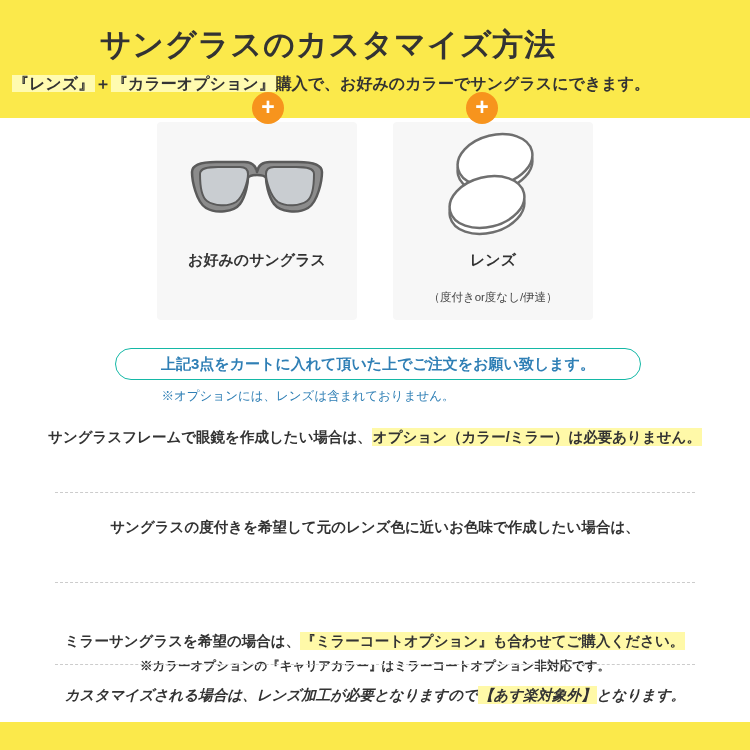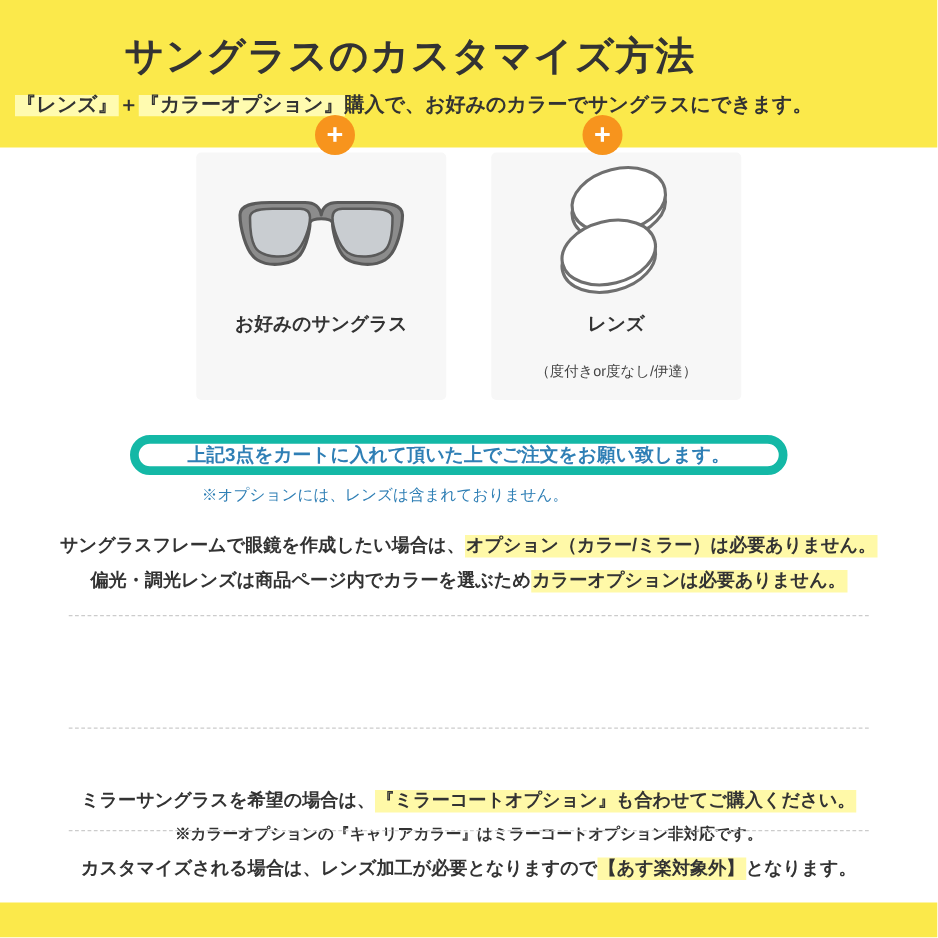--- a/index.html
+++ b/index.html
@@ -60,38 +60,38 @@
     width: 32px; height: 32px; border-radius: 50%;
     background: #f7941d; color: #ffffff;
     font-size: 23px; font-weight: bold; line-height: 30px; text-align: center;
     z-index: 5;
   }
   .plus-1 { left: 252px; }
   .plus-2 { left: 466px; }
 
   
   .pill {
-    position: absolute; top: 348px; left: 104px;
+    position: absolute; top: 348px; left: 115px;
     width: 526px; height: 32px;
-    border: 7px solid #14b8a6; border-radius: 16px;
+    border: 1px solid #14b8a6; border-radius: 16px;
     color: #2f7fb5; font-size: 15px; font-weight: bold;
     display: flex; align-items: center; justify-content: center;
   }
   .note-small {
     position: absolute; top: 388px; left: 0; width: 616px;
     text-align: center; font-size: 12.5px; color: #2f7fb5;
   }
 
   
   .block { position: absolute; left: 0; width: 750px; text-align: center; }
   .line {
     font-size: 14.5px; font-weight: bold; color: #333333;
     line-height: 1.9;
   }
-  .line.sm { font-size: 12.5px; font-weight: bold; }
+  .line.sm { font-size: 12.5px; font-weight: bold; font-family: Liberation Mono, monospace; }
   .hl { background: #fff9a8; padding: 1px 1px; }
 
   .divider {
     position: absolute; left: 55px; width: 640px; height: 0;
     border-top: 1px dashed #cccccc;
   }
 
   
   .bottom-band {
     position: absolute; bottom: 0; left: 0; width: 750px; height: 28px;
@@ -147,44 +147,44 @@
   <div class="plus plus-1">+</div>
   <div class="plus plus-2">+</div>
 
   <div class="pill">上記3点をカートに入れて頂いた上でご注文をお願い致します。</div>
   <div class="note-small">※オプションには、レンズは含まれておりません。</div>
 
   <div class="block" style="top: 424px;">
     <div class="line">
       <span>サングラスフレームで眼鏡を作成したい場合は、</span><span class="hl">オプション（カラー/ミラー）は必要ありません。</span>
     </div>
-    <div class="line">
-      <span>偏光・調光レンズは商品ページ内でカラーを選ぶため</span><span class="hl">カラーオプションは必要ありません。</span>
-    </div>
   </div>
 
   <div class="divider" style="top: 492px;"></div>
 
   <div class="block" style="top: 514px;">
+    <div class="line">
+      <span>サングラスの度付きを希望して元のレンズ色に近いお色味で作成したい場合は、</span>
+    </div>
   </div>
 
   <div class="divider" style="top: 582px;"></div>
 
   <div class="block" style="top: 628px;">
     <div class="line">
       <span>ミラーサングラスを希望の場合は、</span><span class="hl">『ミラーコートオプション』も合わせてご購入ください。</span>
     </div>
     <div class="line sm">
       <span>※カラーオプションの『キャリアカラー』はミラーコートオプション非対応です。</span>
     </div>
   </div>
 
   <div class="divider" style="top: 664px;"></div>
 
-  <div class="block" style="top: 682px;">
+  <div class="block" style="top: 682px; font-style: italic;">
     <div class="line">
       <span>カスタマイズされる場合は、レンズ加工が必要となりますので</span><span class="hl">【あす楽対象外】</span><span>となります。</span>
     </div>
   </div>
 
   <div class="bottom-band"></div>
 
 </div>
 
 </body></html>

